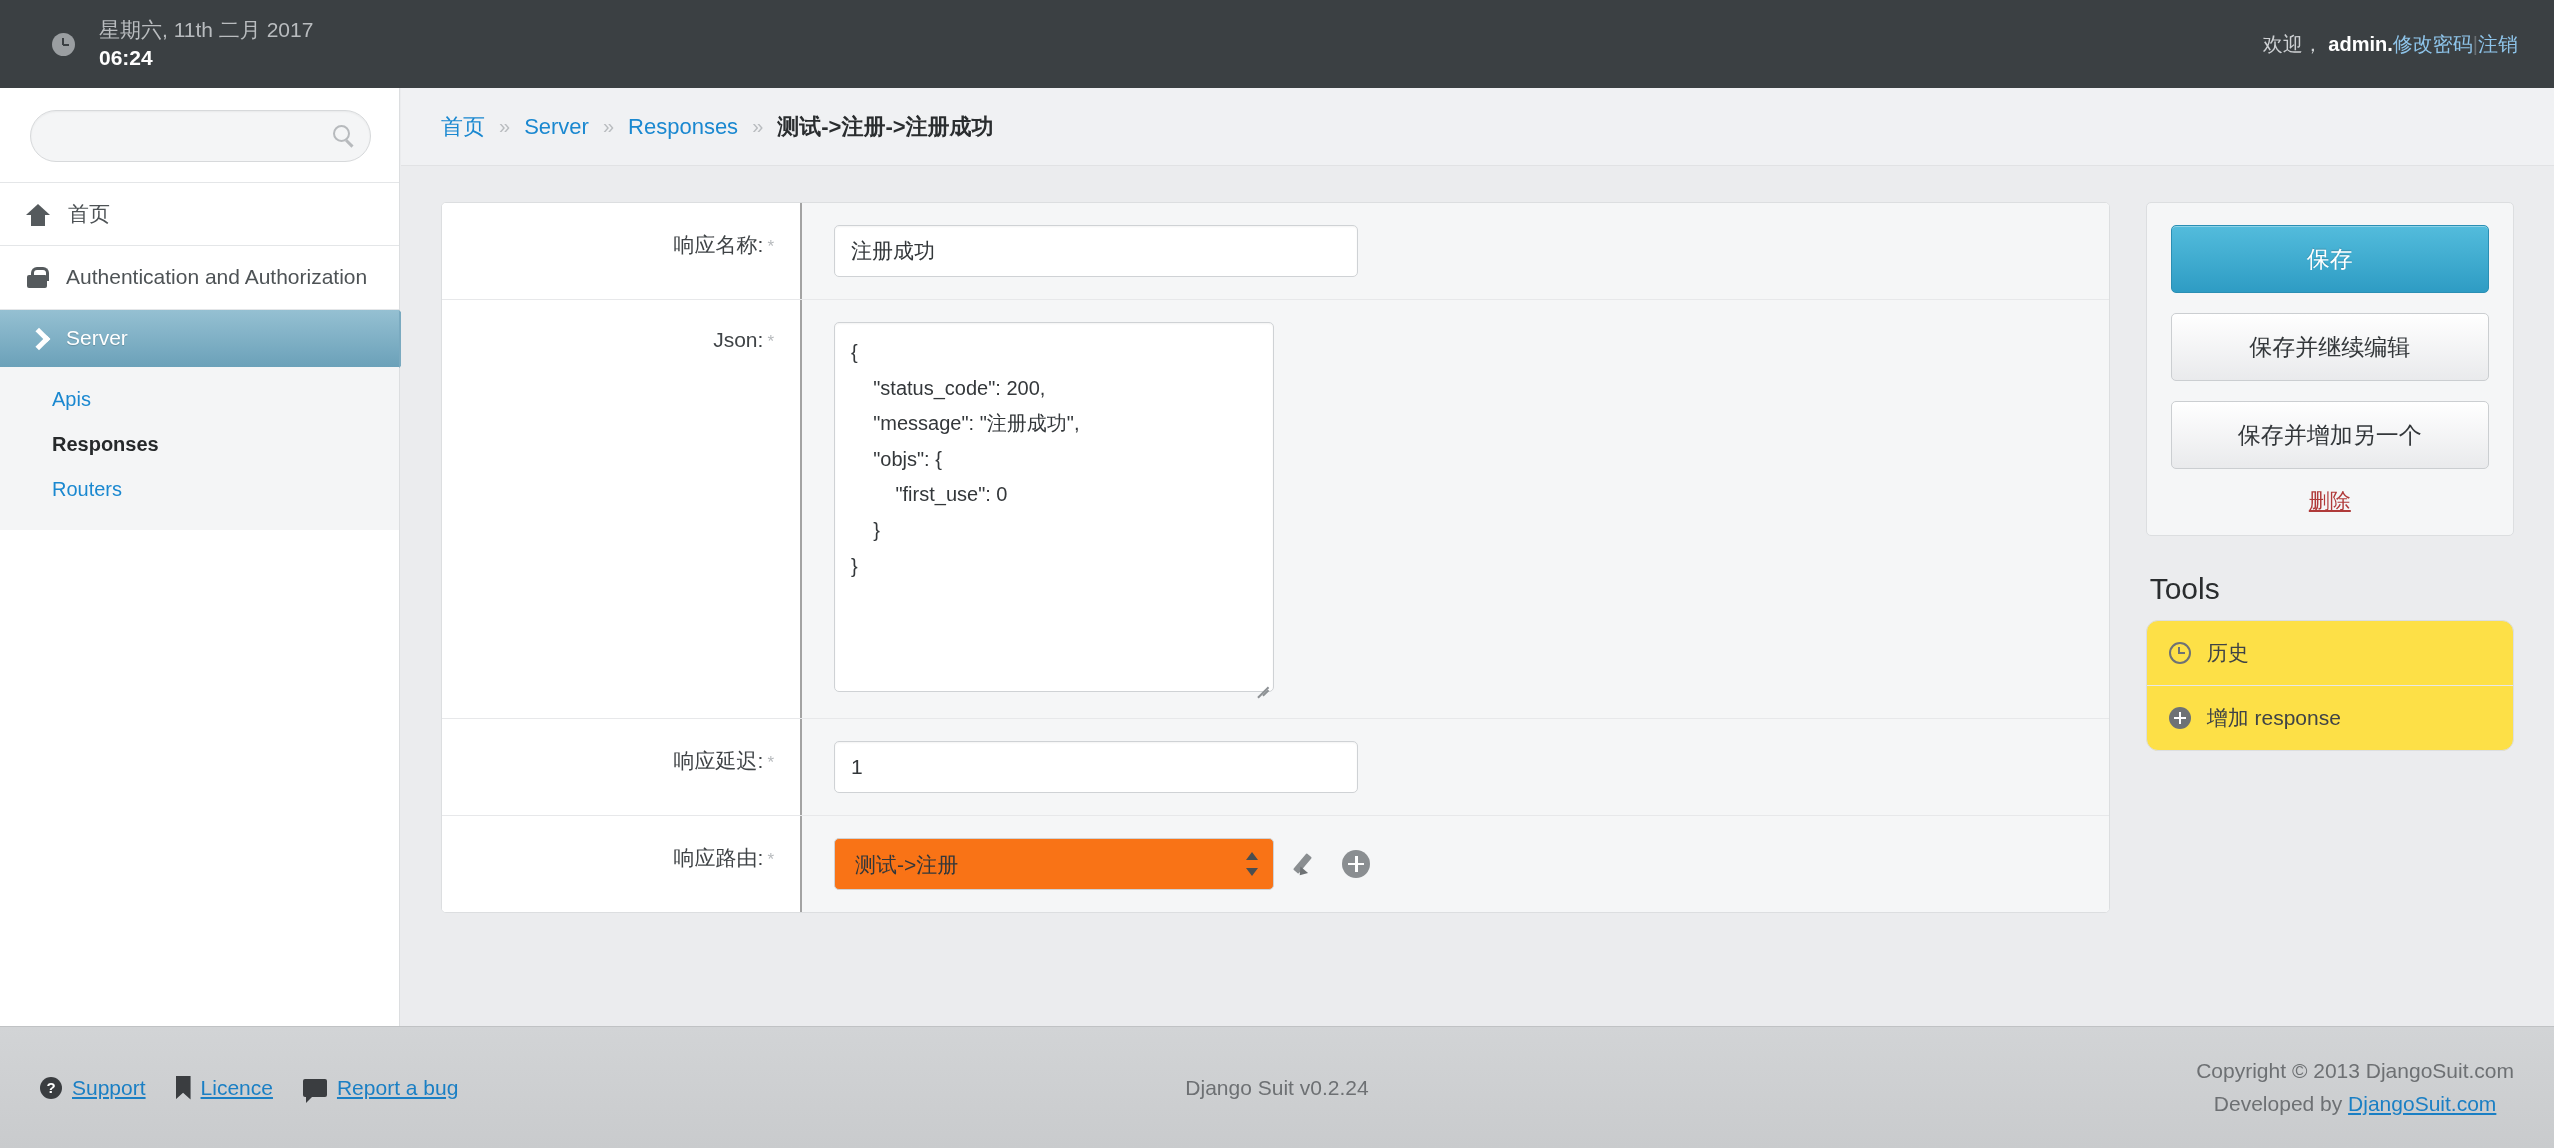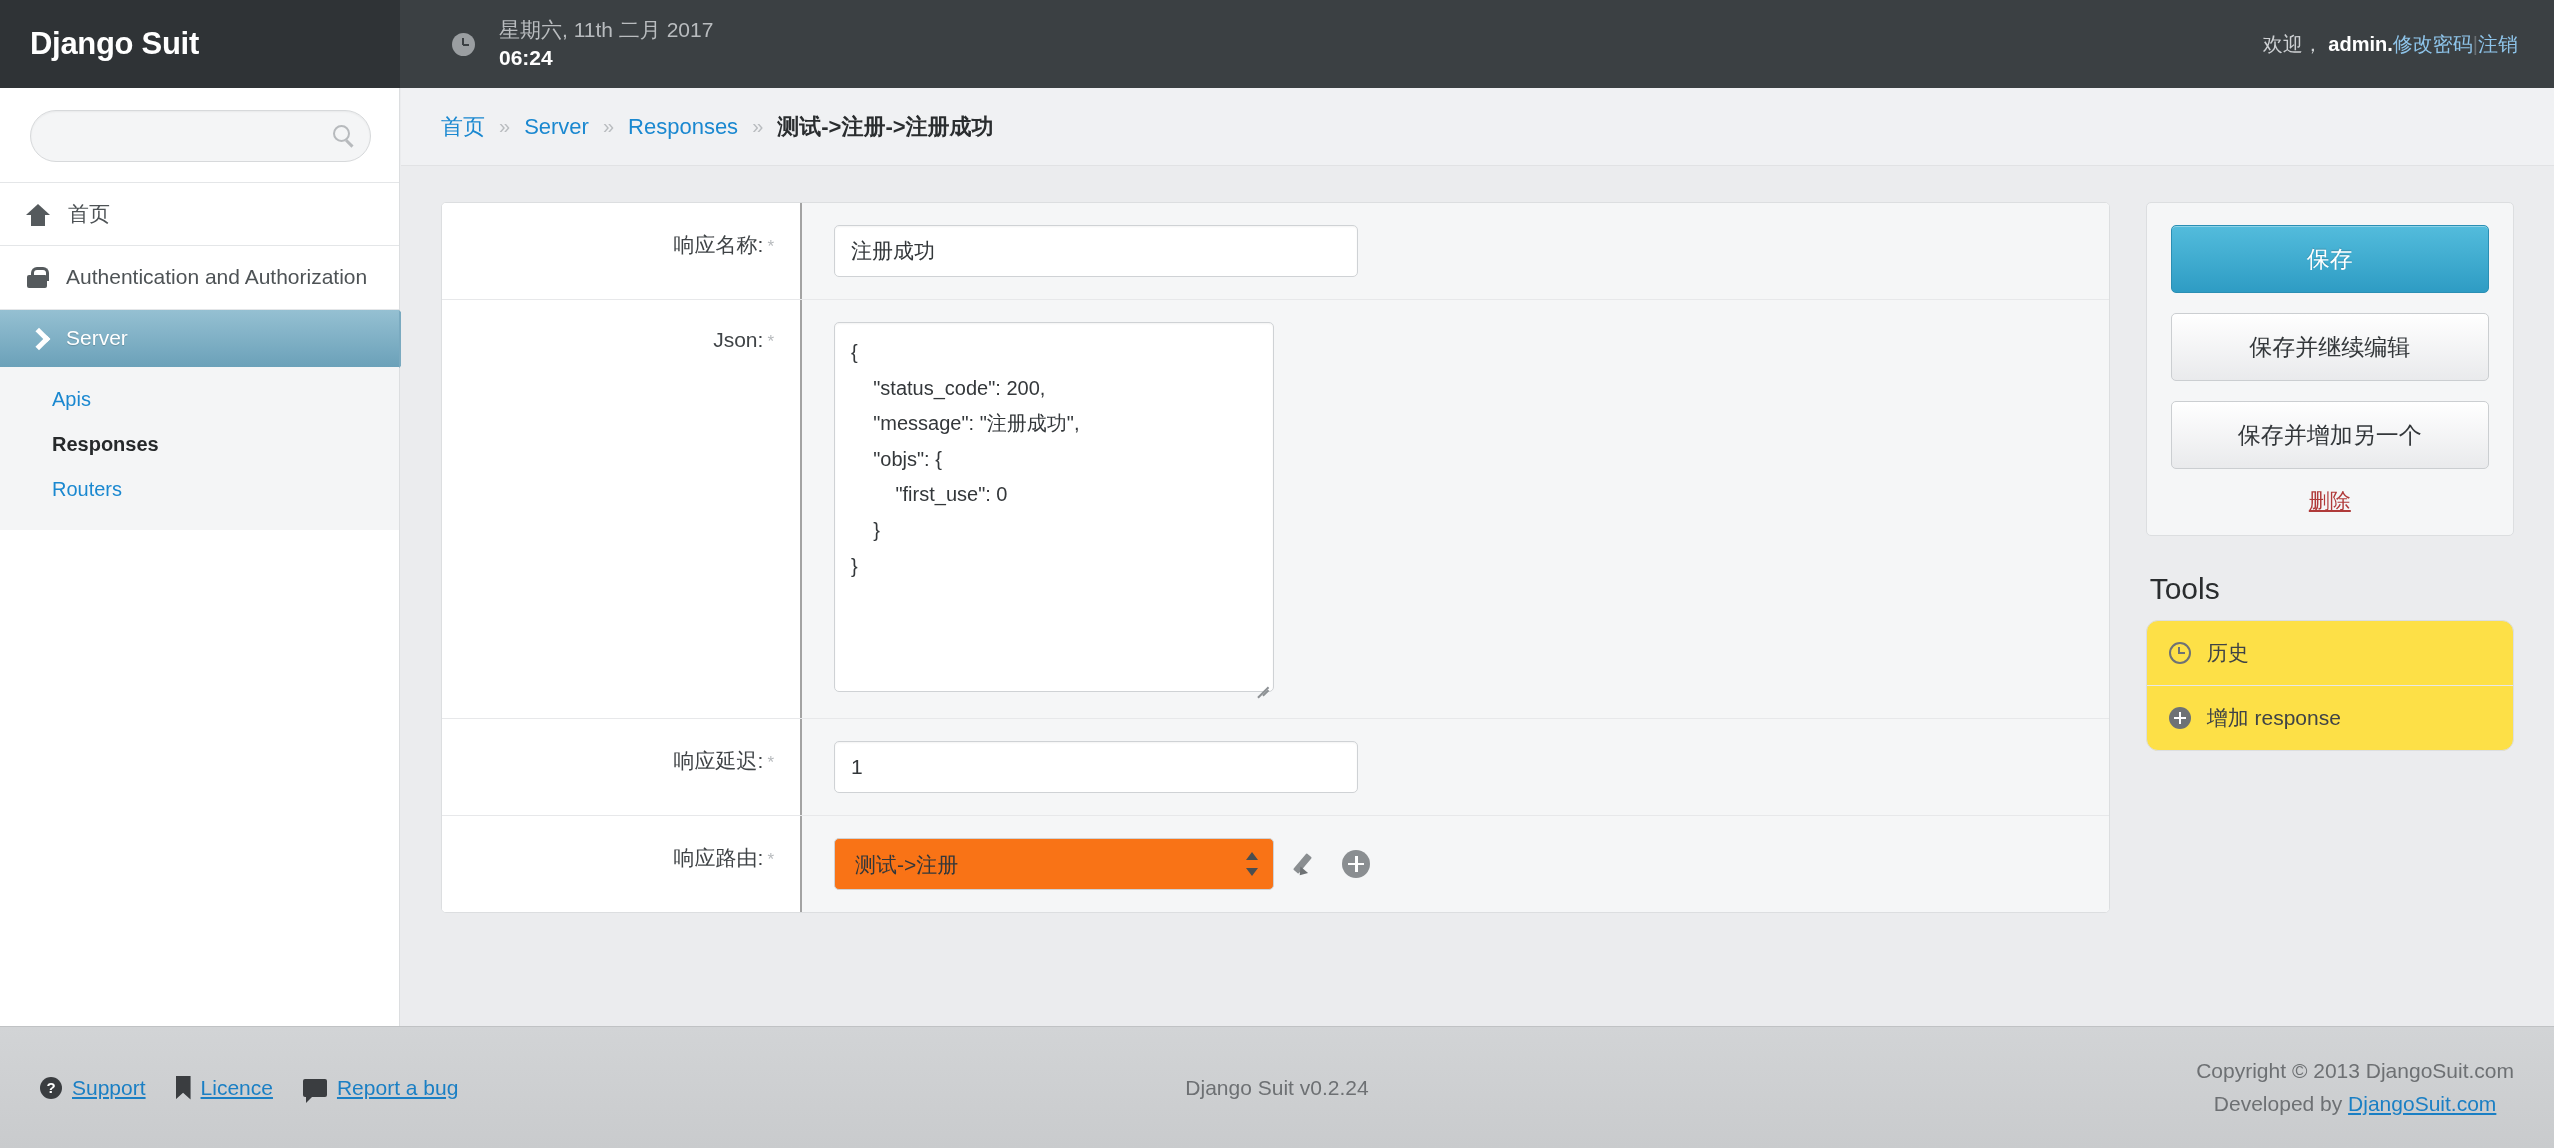--- a/index.html
+++ b/index.html
@@ -437,23 +437,20 @@
   #footer-copy {
     margin-left: auto; text-align: center;
     color: #6d7073; font-size: 21px; line-height: 1.55;
   }
   #footer-copy a { color: #1a7fc4; text-decoration: underline; }
 </style>
 </head>
 <body>
 
 <div id="header">
-  <div id="brand-cell">
-    <div id="brand-title">Django Suit</div>
-  </div>
 
   <div id="datetime-cell">
     <span class="clock-icon"></span>
     <div id="datetime-text">
       <div id="date-line">星期六, 11th 二月 2017</div>
       <div id="time-line">06:24</div>
     </div>
   </div>
 
   <div id="user-tools">

